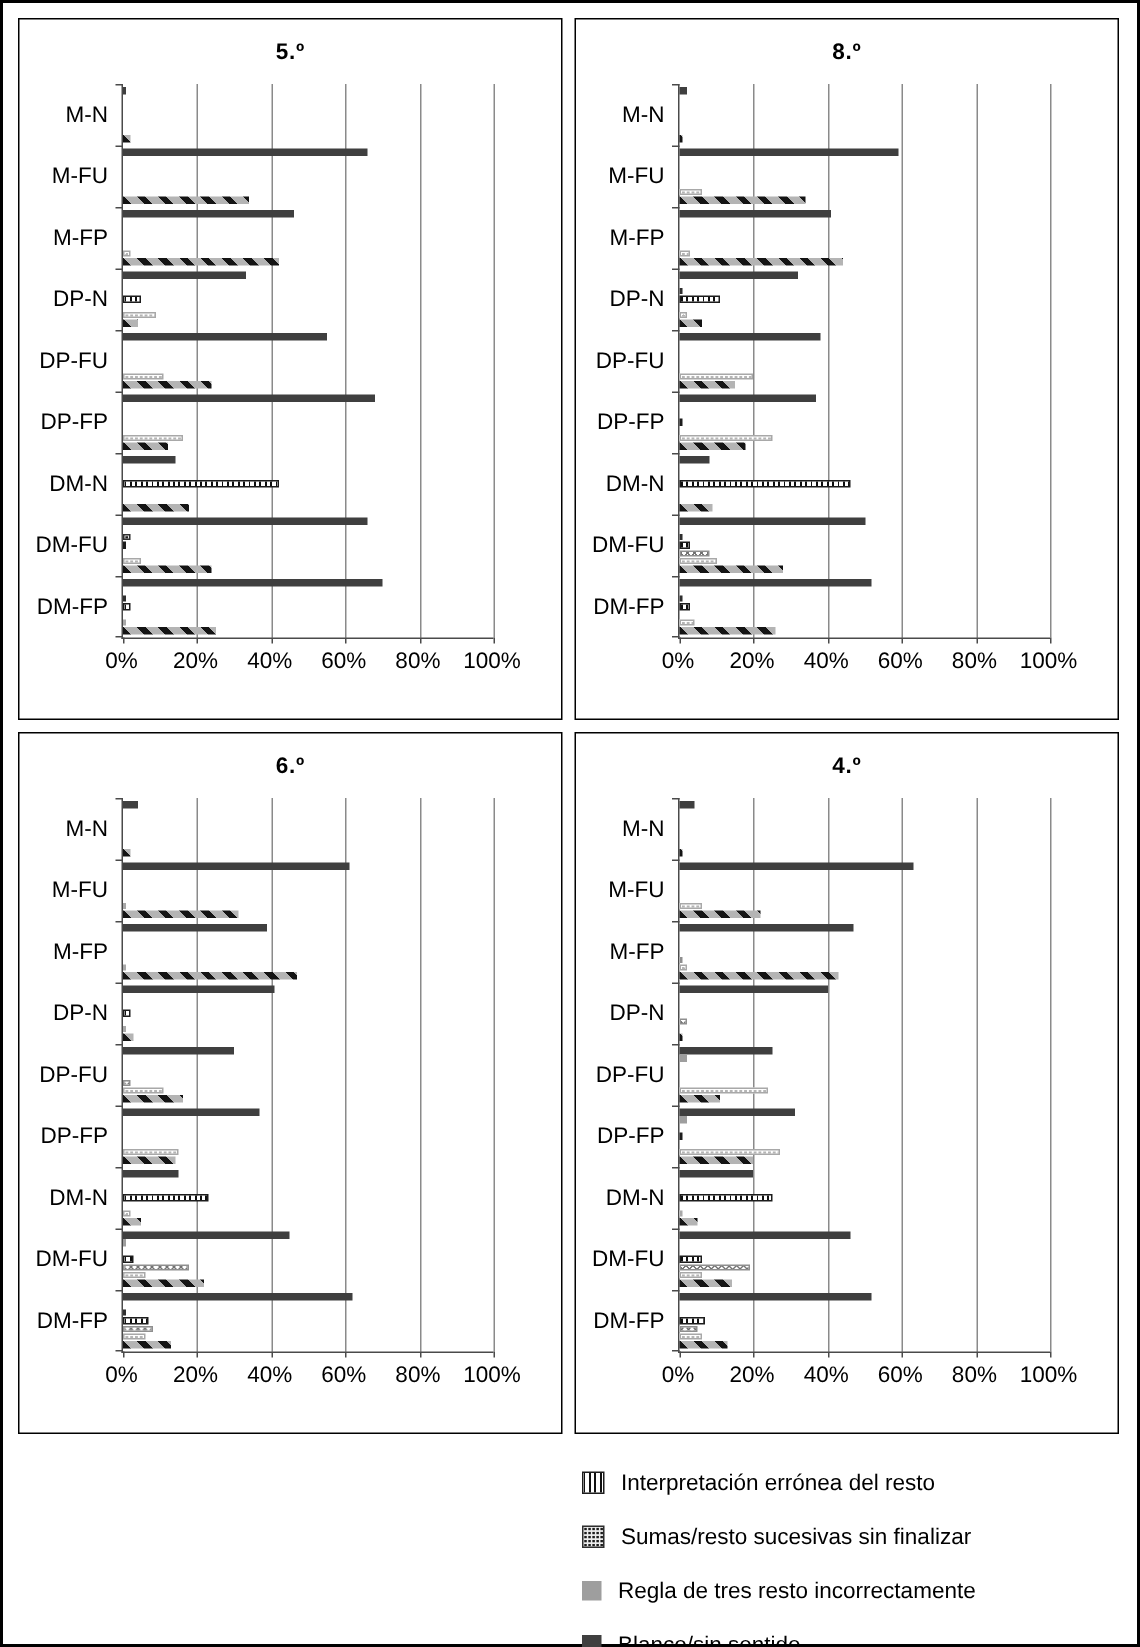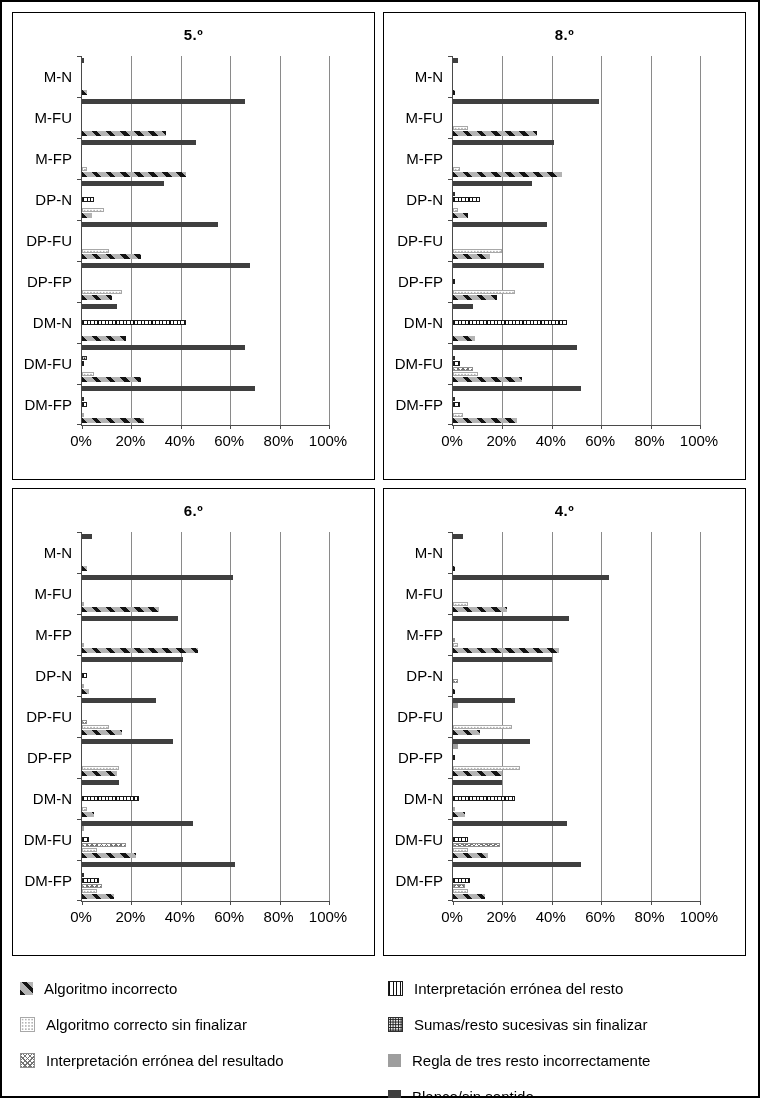--- a/index.html
+++ b/index.html
@@ -546,34 +546,20 @@
           <span class="xlab" style="left: 0%;">0%</span>
           <span class="xlab" style="left: 20%;">20%</span>
           <span class="xlab" style="left: 40%;">40%</span>
           <span class="xlab" style="left: 60%;">60%</span>
           <span class="xlab" style="left: 80%;">80%</span>
           <span class="xlab" style="left: 100%;">100%</span>
         </div>
       </div>
     </div>
   <div class="legend" id="legend">
-      <div class="lcol lcol-left">
-        <div class="litem">
-          <div class="swatch p-incorrecto"></div>
-          <div class="llabel">Algoritmo incorrecto</div>
-        </div>
-        <div class="litem">
-          <div class="swatch p-correcto"></div>
-          <div class="llabel">Algoritmo correcto sin finalizar</div>
-        </div>
-        <div class="litem">
-          <div class="swatch p-resultado"></div>
-          <div class="llabel">Interpretación errónea del resultado</div>
-        </div>
-      </div>
       <div class="lcol lcol-right">
         <div class="litem">
           <div class="swatch p-resto"></div>
           <div class="llabel">Interpretación errónea del resto</div>
         </div>
         <div class="litem">
           <div class="swatch p-sumas"></div>
           <div class="llabel">Sumas/resto sucesivas sin finalizar</div>
         </div>
         <div class="litem">

